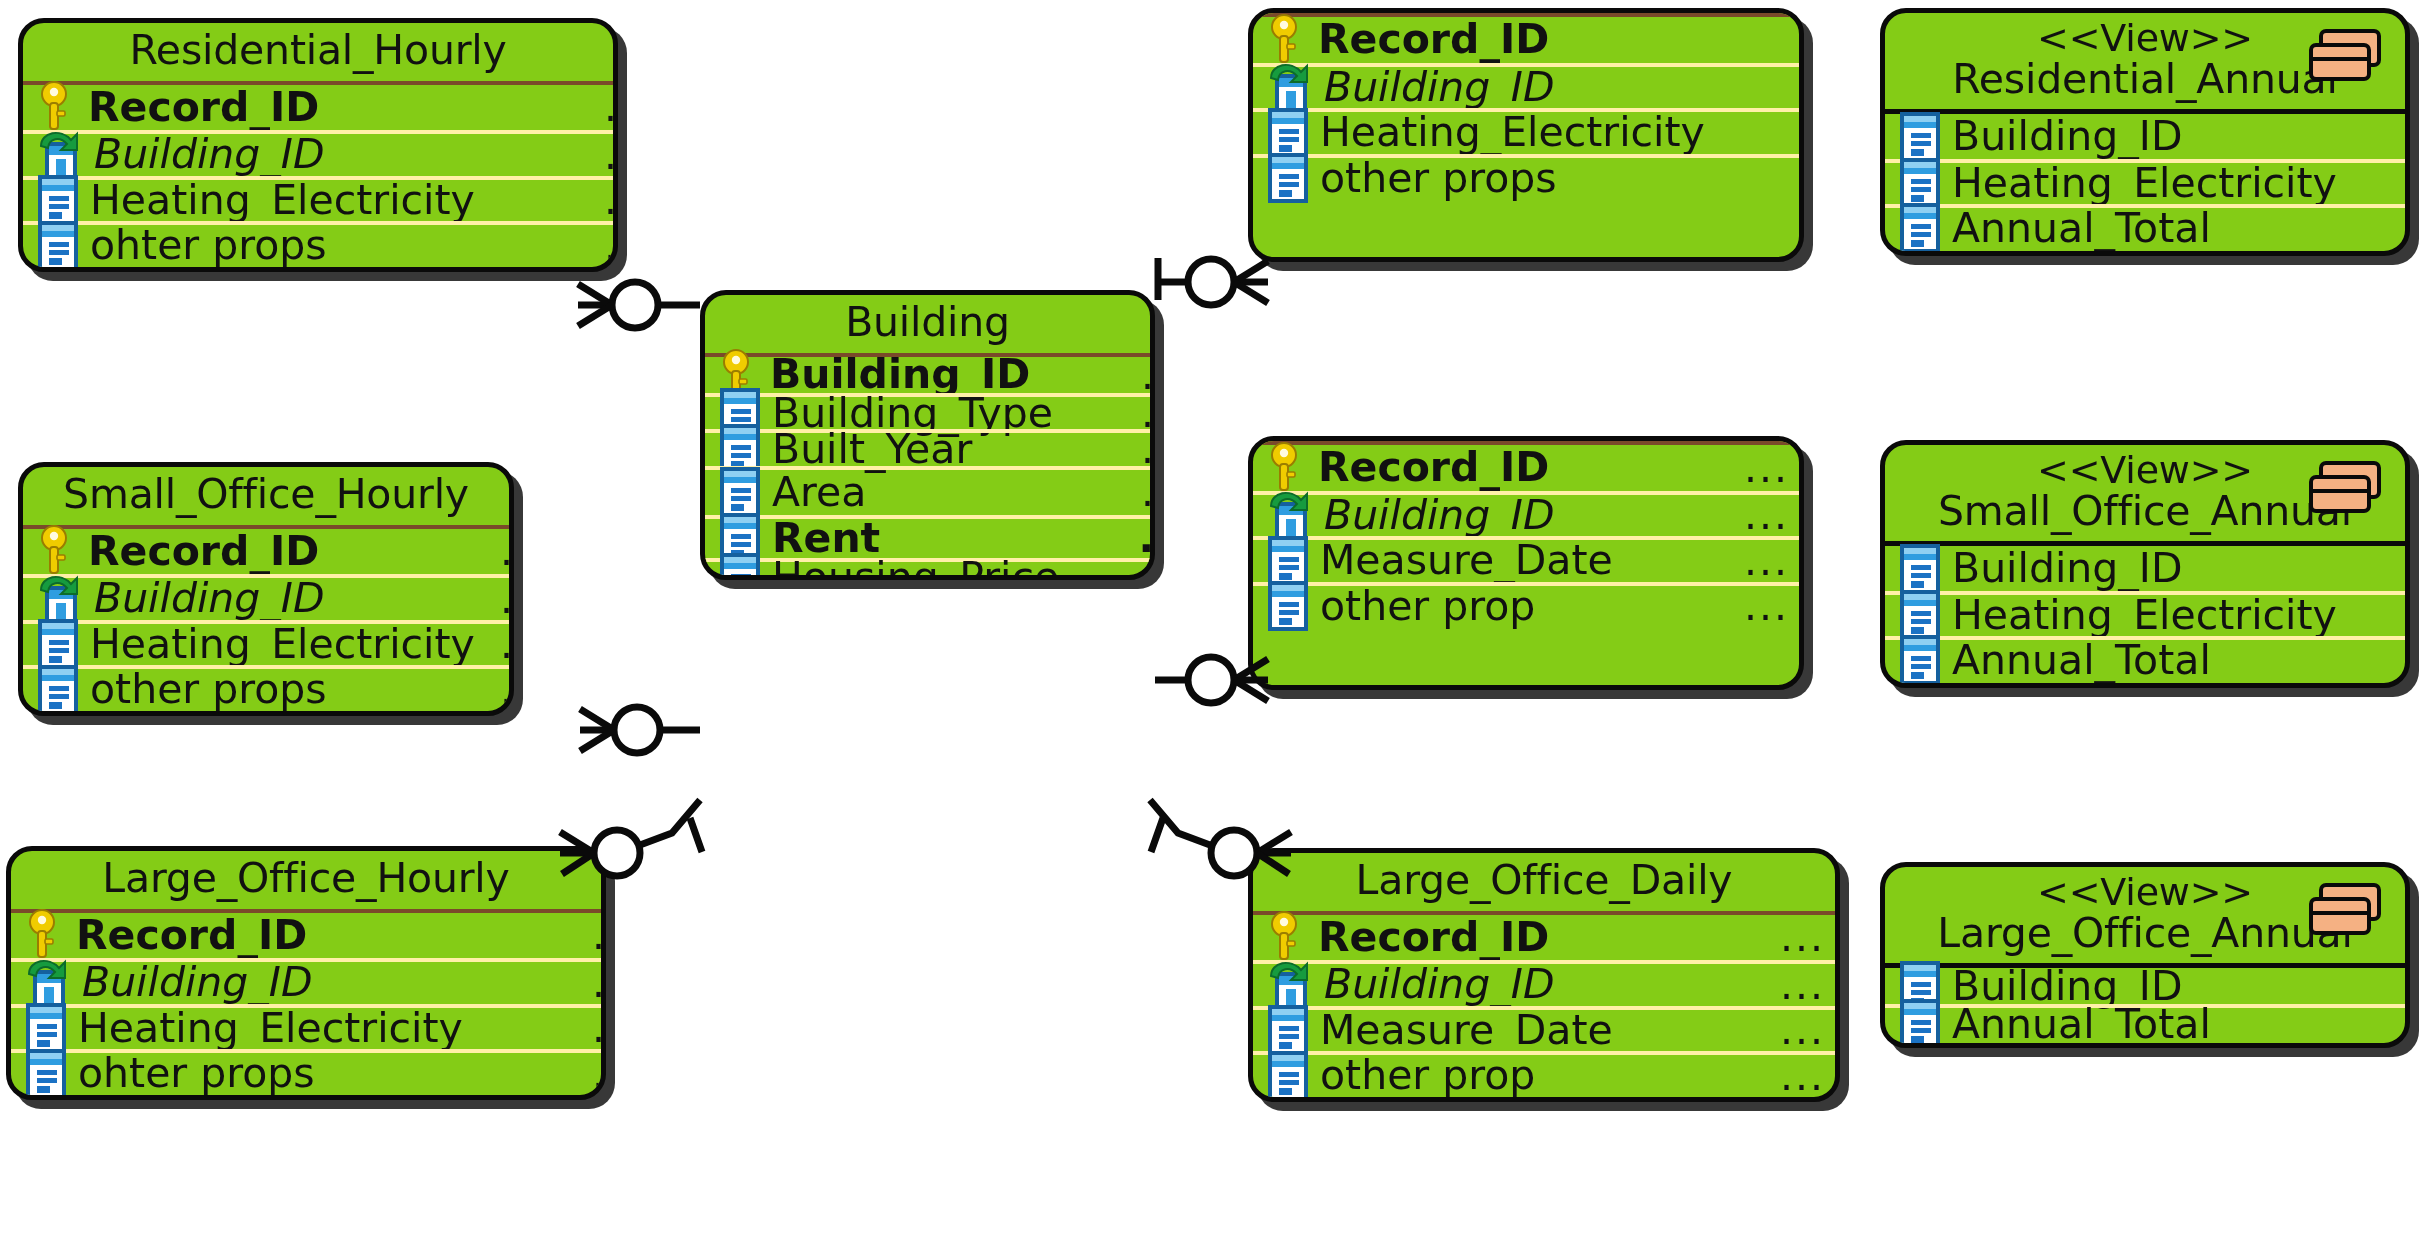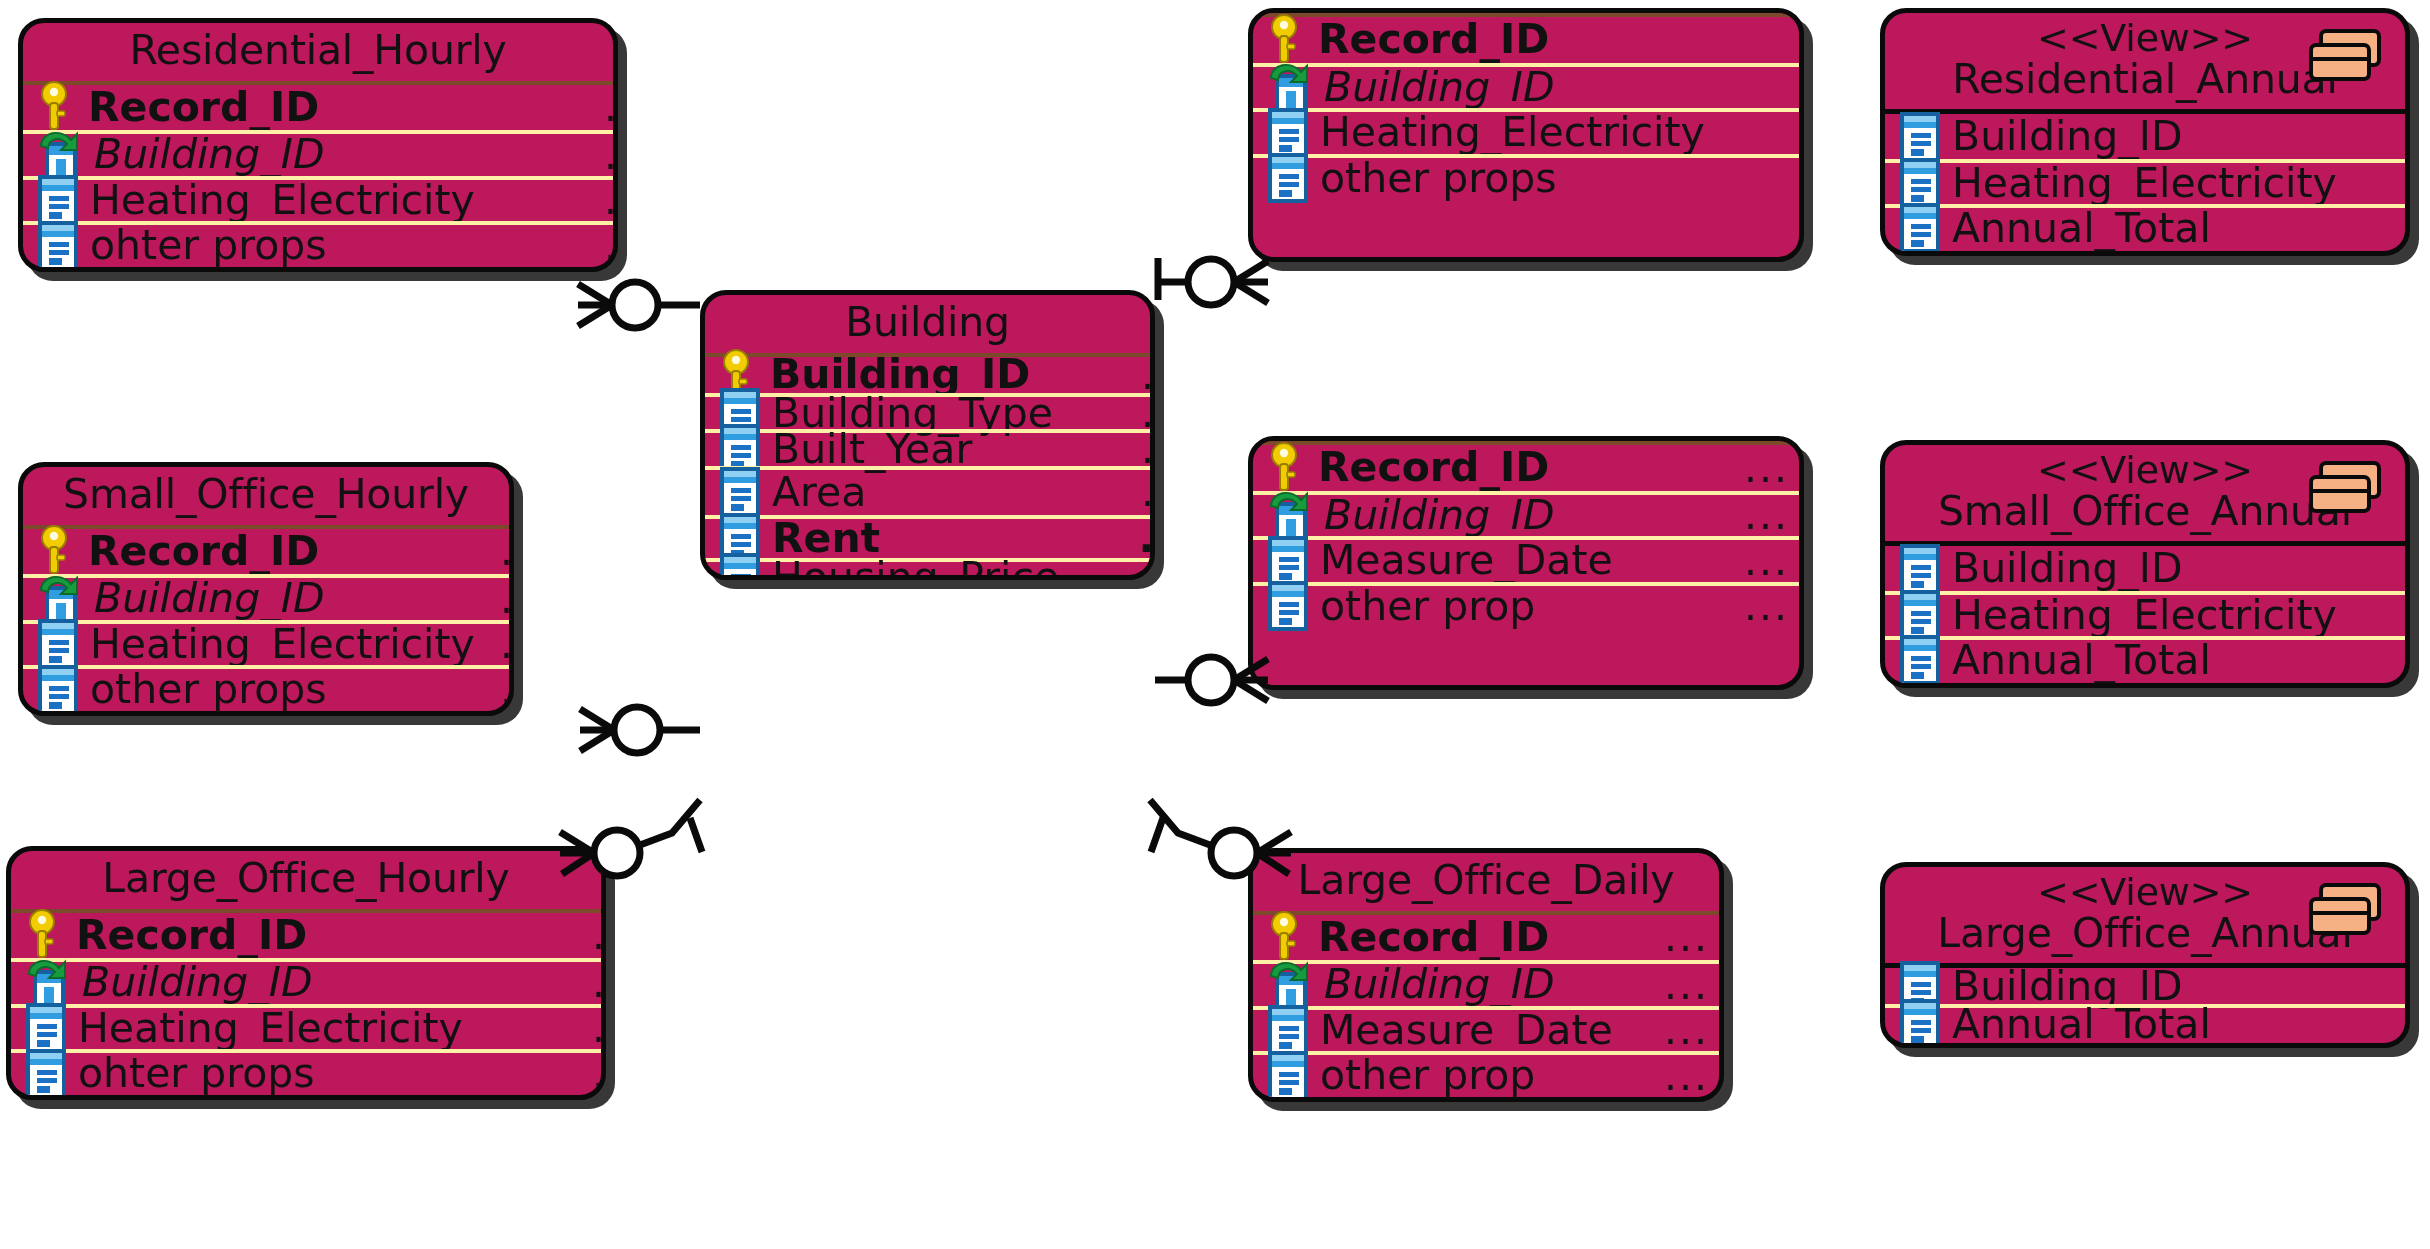--- a/index.html
+++ b/index.html
@@ -3,21 +3,21 @@
 <meta charset="utf-8">
 <style>
   html,body{margin:0;padding:0;background:#ffffff;}
   body{width:2430px;height:1249px;position:relative;overflow:hidden;
        font-family:"DejaVu Sans","Liberation Sans",sans-serif;}
 
   #canvas{position:absolute;inset:0;width:2430px;height:1249px;}
 
   
   .ent{position:absolute;box-sizing:border-box;
-       background:#be185d;border:5px solid #0a0a0a;border-radius:26px;
+       background:#84cc16;border:5px solid #0a0a0a;border-radius:26px;
        box-shadow:9px 9px 0 0 rgba(0,0,0,0.78);overflow:hidden;}
 
   .ent-head{position:relative;text-align:center;color:#111;
             font-size:41px;line-height:1.06;letter-spacing:-0.2px;
             padding:6px 10px 9px 10px;white-space:nowrap;}
   .ent-head .stereo{display:block;font-size:38px;line-height:1.02;}
   .ent-head .tname{display:block;font-size:41px;line-height:1.04;}
   .head-rule{height:4px;background:#7a4a2a;width:100%;}
   .head-rule.black{background:#0a0a0a;height:5px;}
 
@@ -420,21 +420,21 @@
       <rect x="12" y="21" width="20" height="5" fill="#1b72c4"></rect>
       <rect x="12" y="29" width="20" height="5" fill="#1b72c4"></rect>
       <rect x="12" y="37" width="13" height="7" fill="#1b72c4"></rect>
     </svg>
           </span>
           <span class="lbl ">other prop</span>
           <span class="tail">...</span>
         </div>
       </div>
     </div>
-    <div class="ent" style="left: 1248px; top: 848px; width: 476px; height: 254px;">
+    <div class="ent" style="left: 1248px; top: 848px; width: 592px; height: 254px;">
       <div class="ent-head">
         <span class="tname">Large_Office_Daily</span>
       </div>
       <div class="head-rule"></div>
       <div class="rows">
         <div class="row" style="height: 45.5px;">
           <span class="ico">
     <svg width="40" height="52" viewBox="0 0 40 52">
       <circle cx="17" cy="13" r="12" fill="#F0CC00" stroke="#9a7d00" stroke-width="2"></circle>
       <circle cx="17" cy="11" r="4.2" fill="#fffbe0"></circle>

